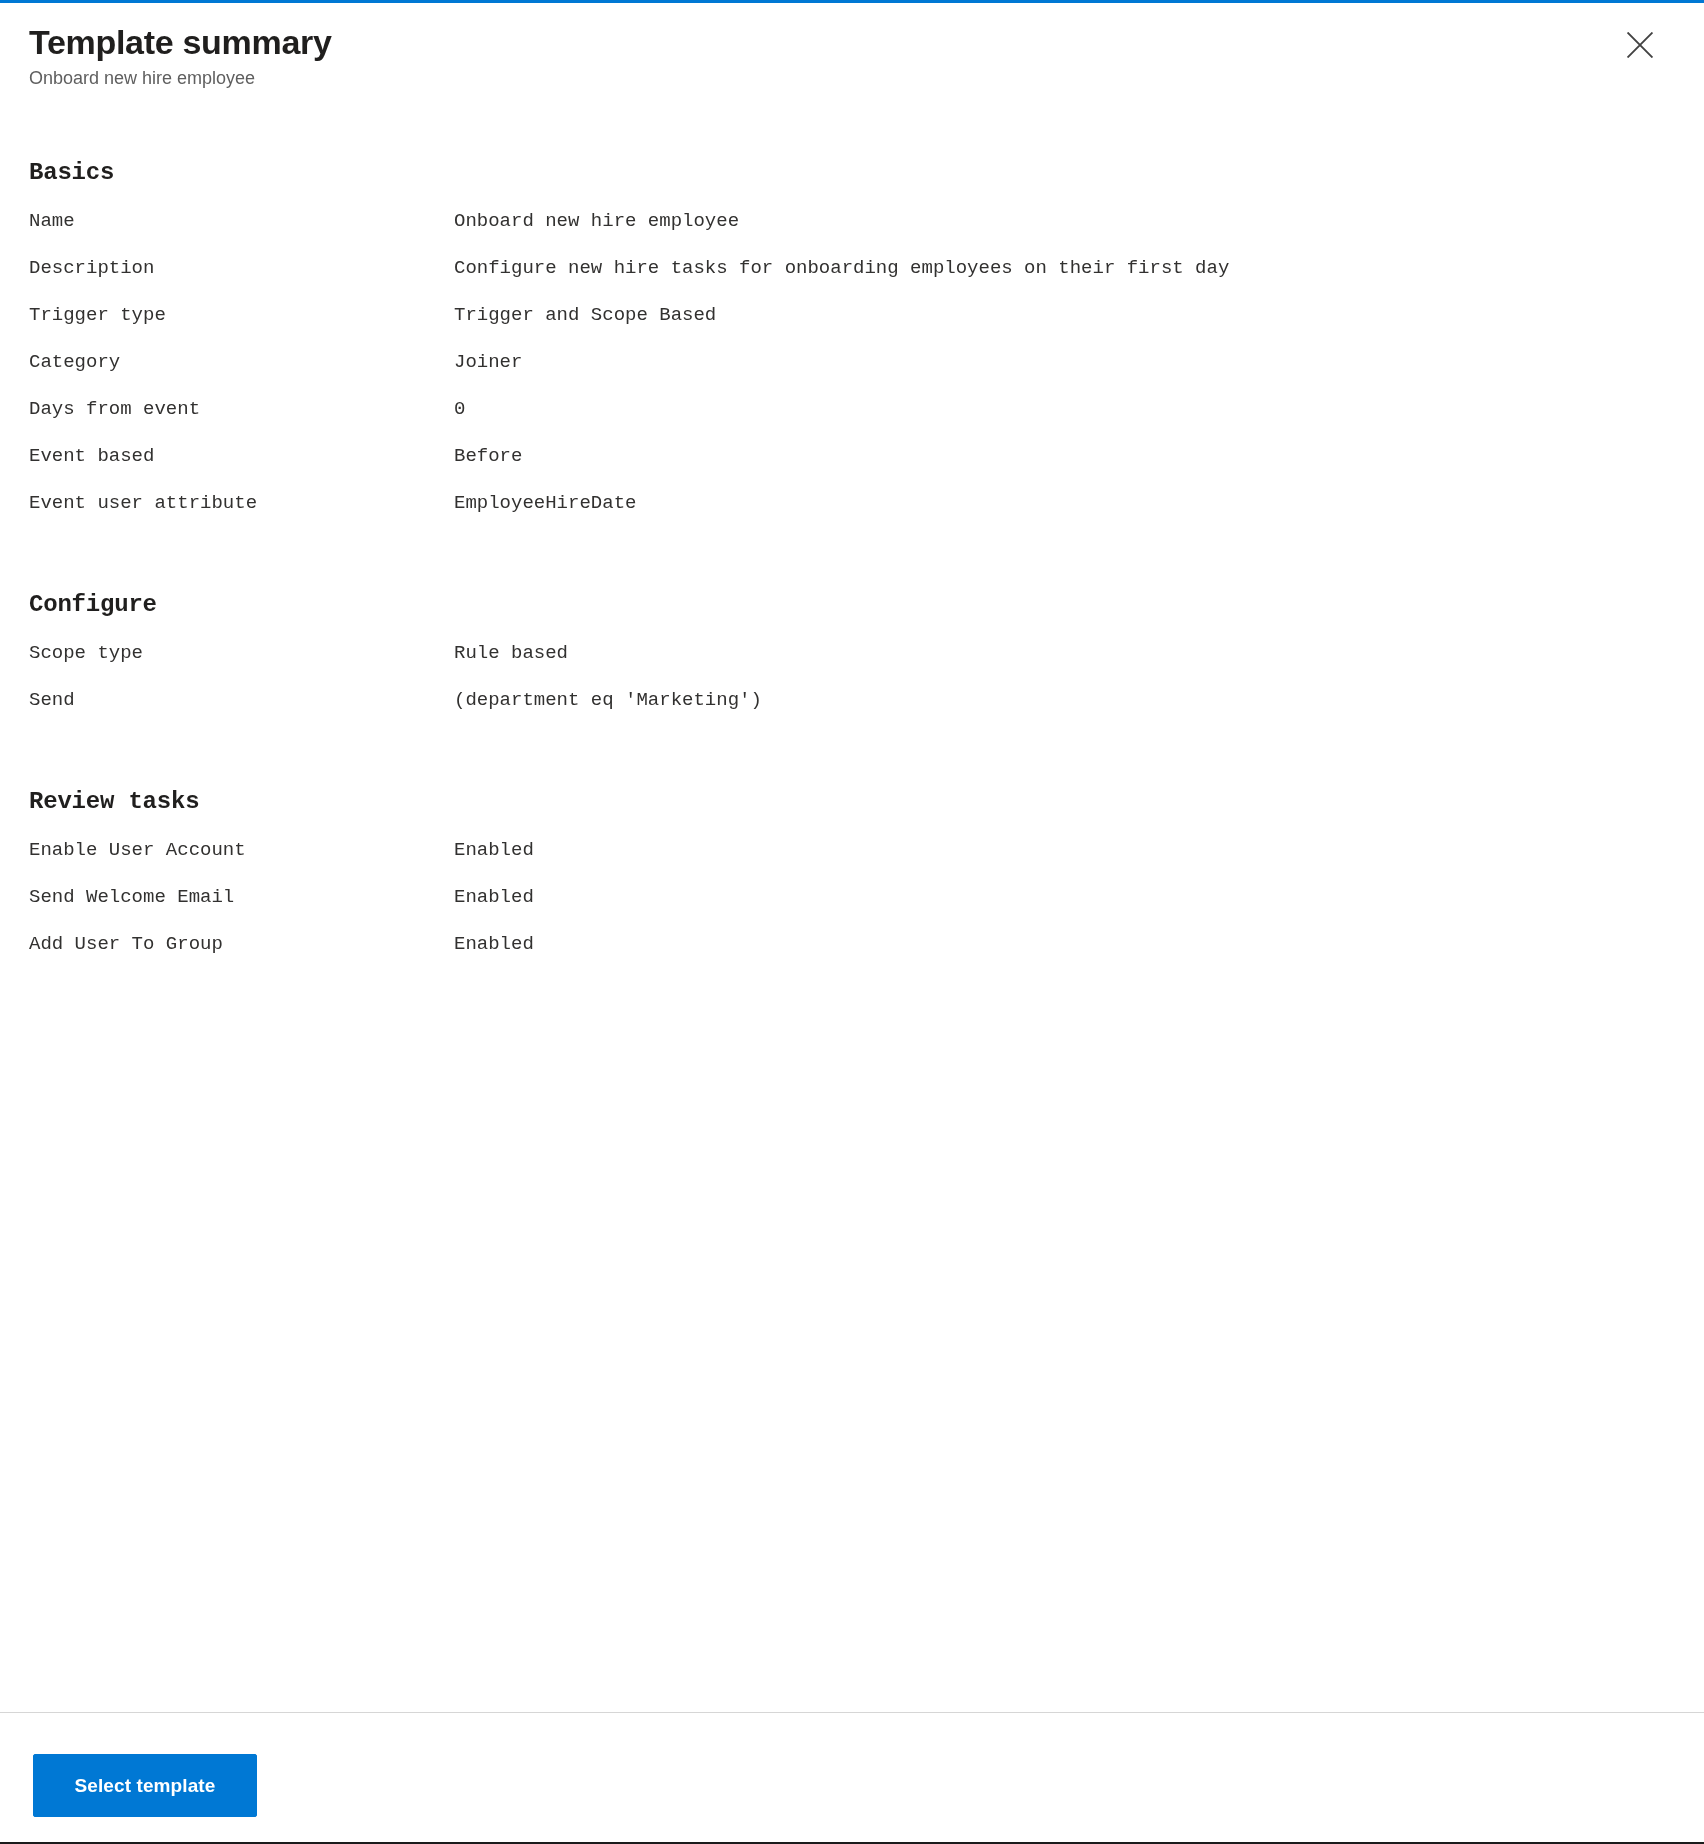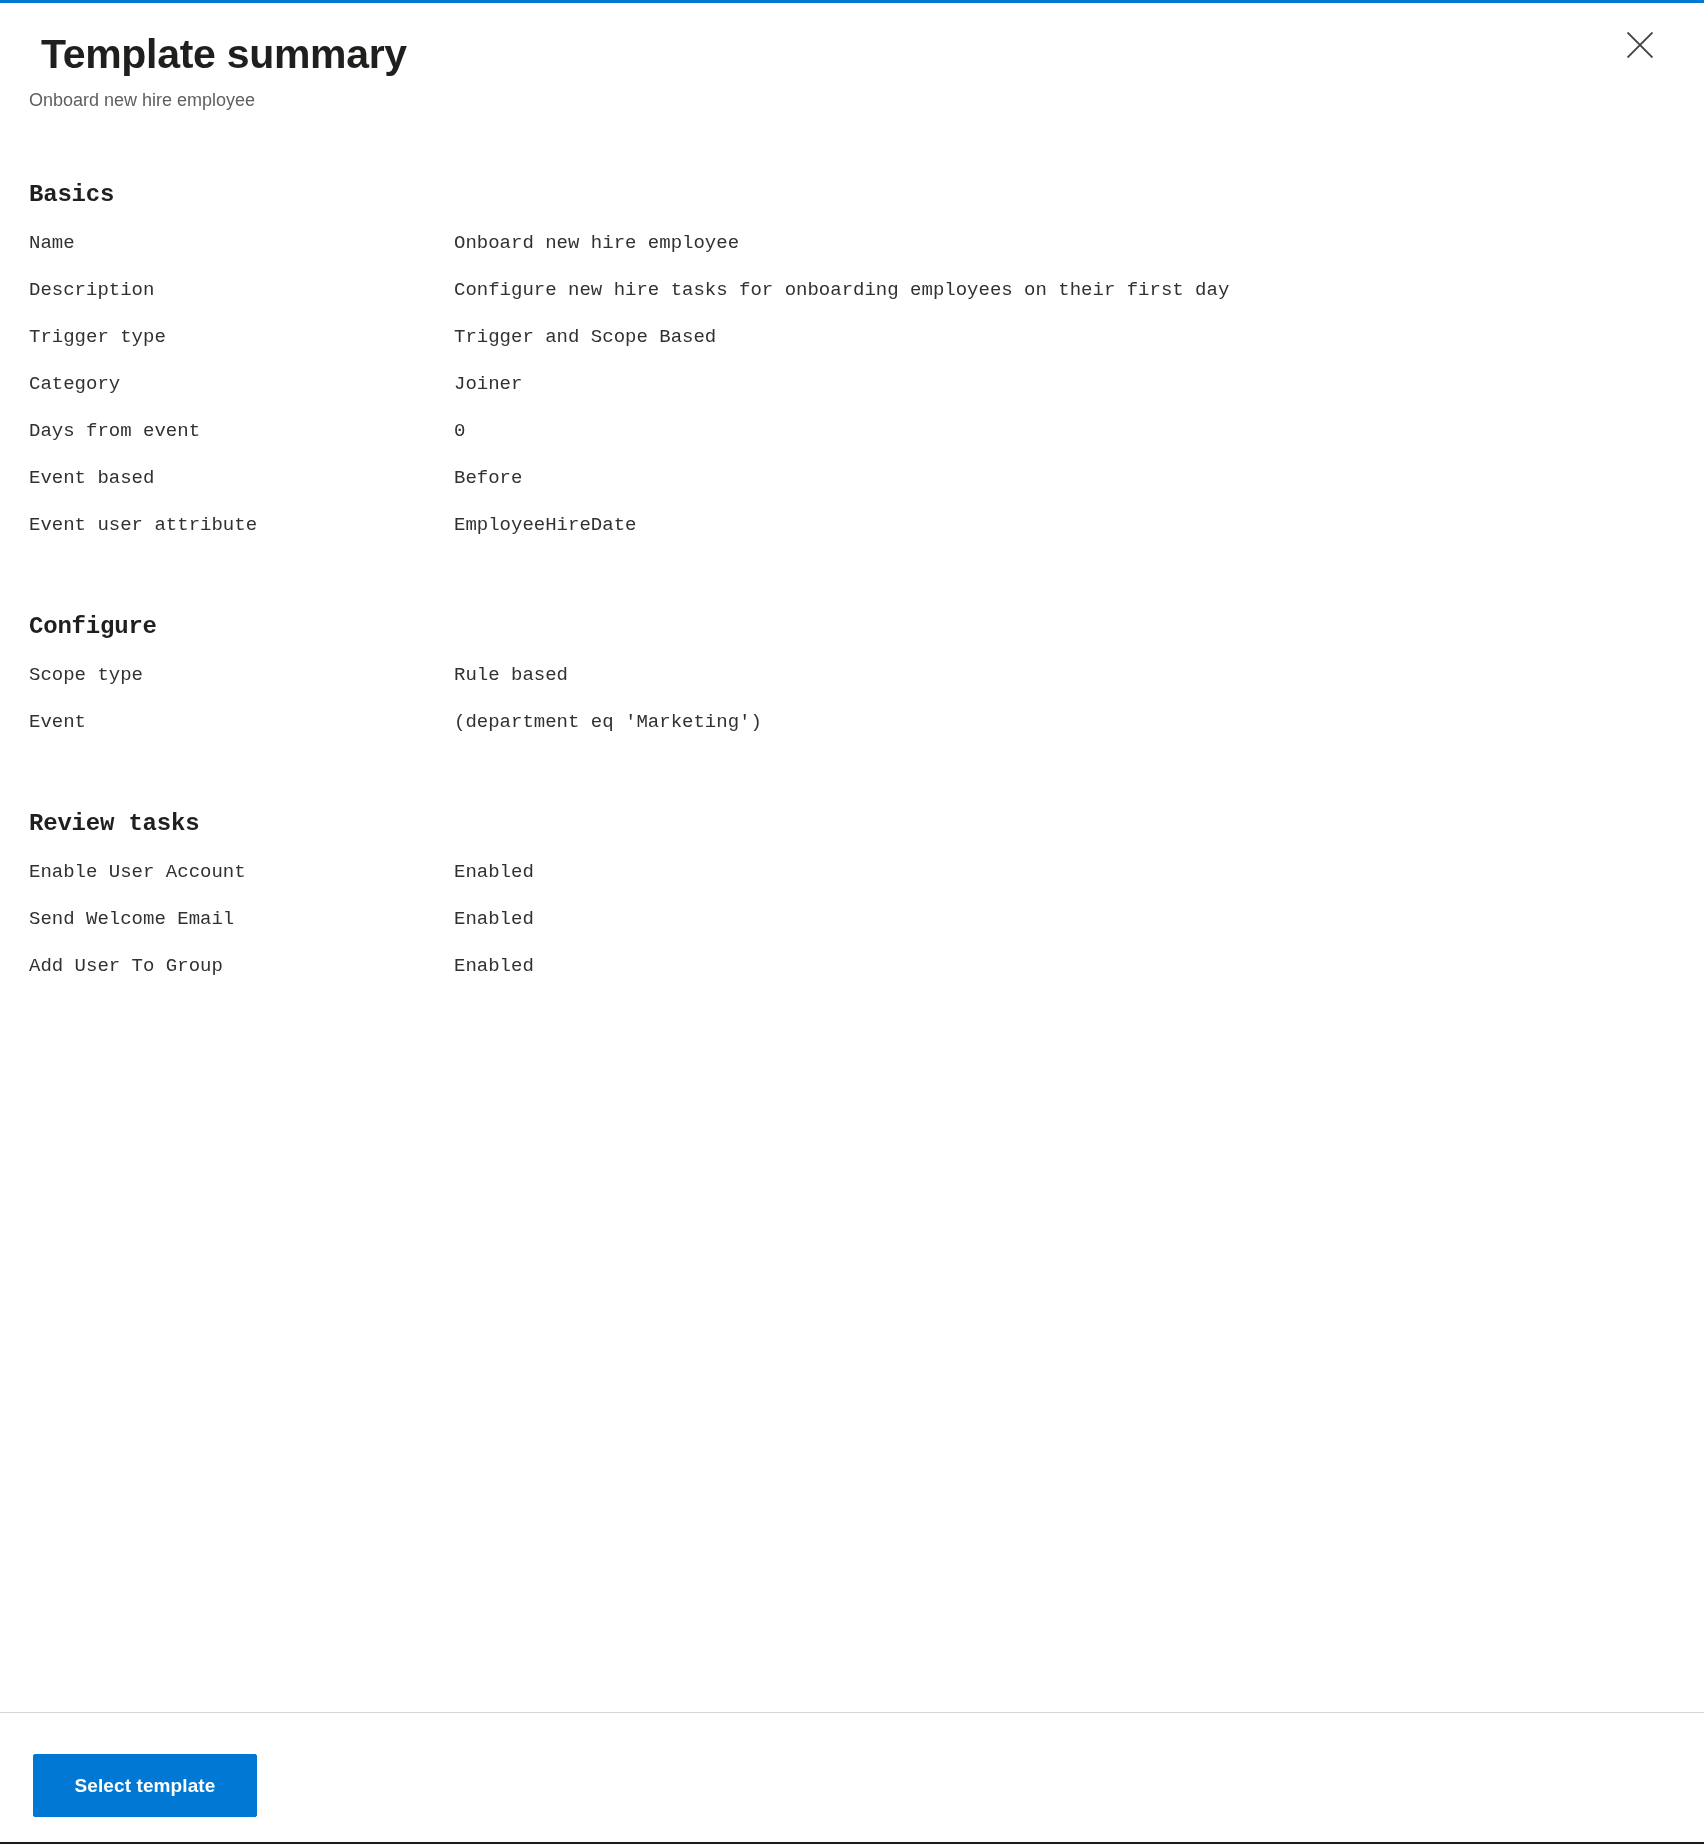--- a/index.html
+++ b/index.html
@@ -29,26 +29,26 @@
   
   .panel-header {
     position: relative;
     padding: 18px 30px 0 29px;
     flex: 0 0 auto;
   }
   .title-block {
     display: block;
   }
   .panel-title {
-    font-size: 41px;
+    font-size: 34px;
     line-height: 42px;
     font-weight: 600;
     letter-spacing: -0.3px;
     color: #201f1e;
-    margin: 12px;
+    margin: 0;
     font-family: "Liberation Sans", sans-serif;
   }
   .panel-subtitle {
     font-size: 18px;
     line-height: 26px;
     color: #5f5f5f;
     margin: 2px 0 0 0;
     font-weight: 400;
   }
   .close-button {
@@ -186,21 +186,21 @@
       </div>
     </div>
 
     <div class="section">
       <h2 class="section-heading">Configure</h2>
       <div class="kv-row">
         <div class="kv-label">Scope type</div>
         <div class="kv-value">Rule based</div>
       </div>
       <div class="kv-row">
-        <div class="kv-label">Event</div>
+        <div class="kv-label">Send</div>
         <div class="kv-value">(department eq 'Marketing')</div>
       </div>
     </div>
 
     <div class="section">
       <h2 class="section-heading">Review tasks</h2>
       <div class="kv-row">
         <div class="kv-label">Enable User Account</div>
         <div class="kv-value">Enabled</div>
       </div>

